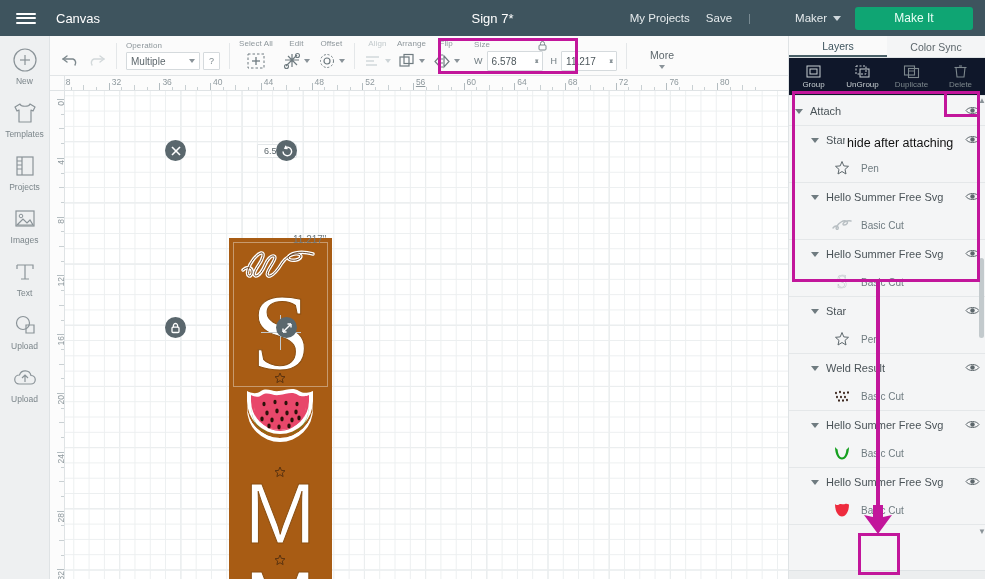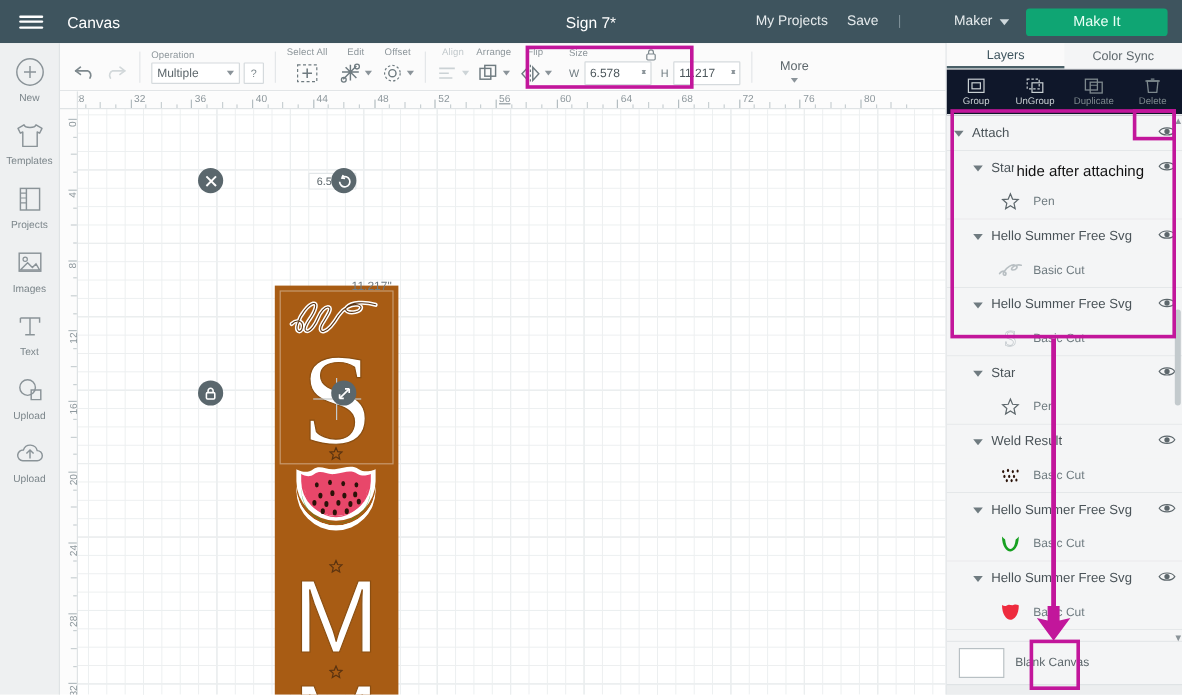--- a/index.html
+++ b/index.html
@@ -862,24 +862,20 @@
         </div>
       </div>
     </div>
 
     <div class="scrollbar-v">
       <div class="sb-arrow" style="top:-2px">▲</div>
       <div class="sb-thumb"></div>
       <div class="sb-arrow" style="bottom:-2px">▼</div>
     </div>
 
-    <div class="blankcanvas">
-      <div class="bc-swatch"></div>
-      <div class="bc-lbl">Blank Canvas</div>
-    </div>
 
     <div class="bottomtools">
       <div class="bt dim">
         
         
       </div>
       <div class="bt">
         
         
       </div>

